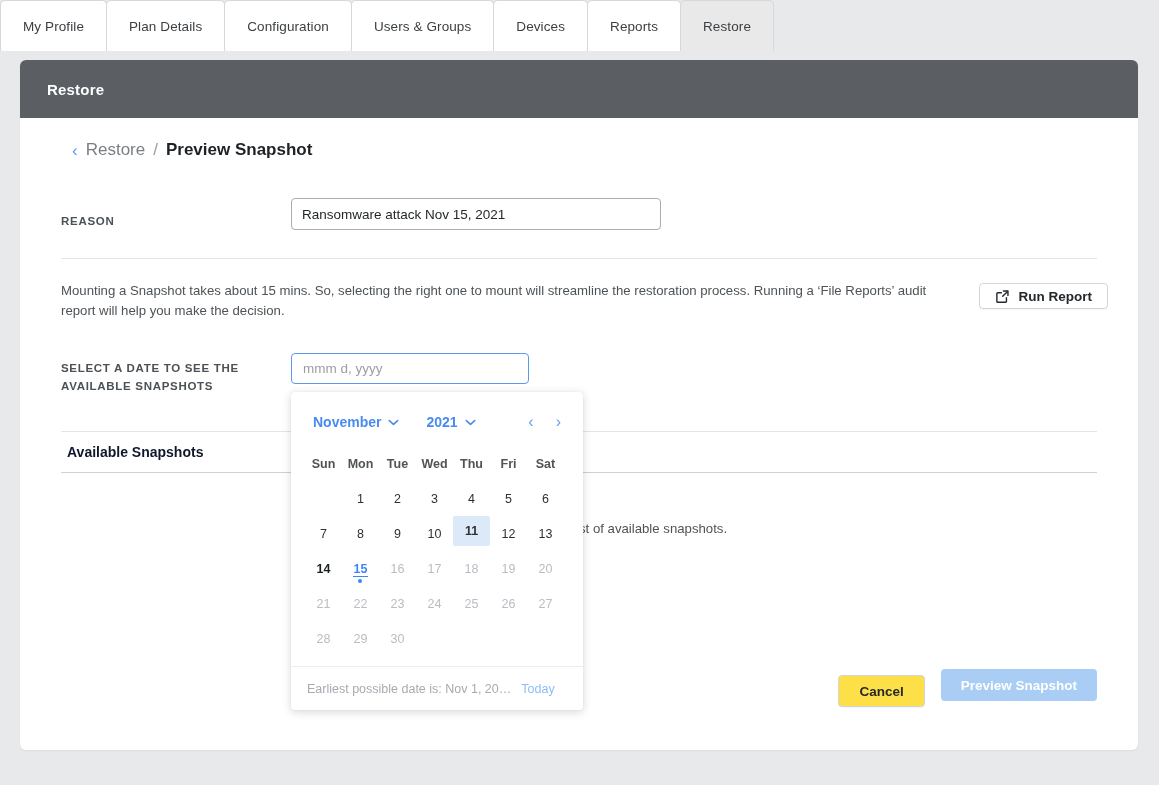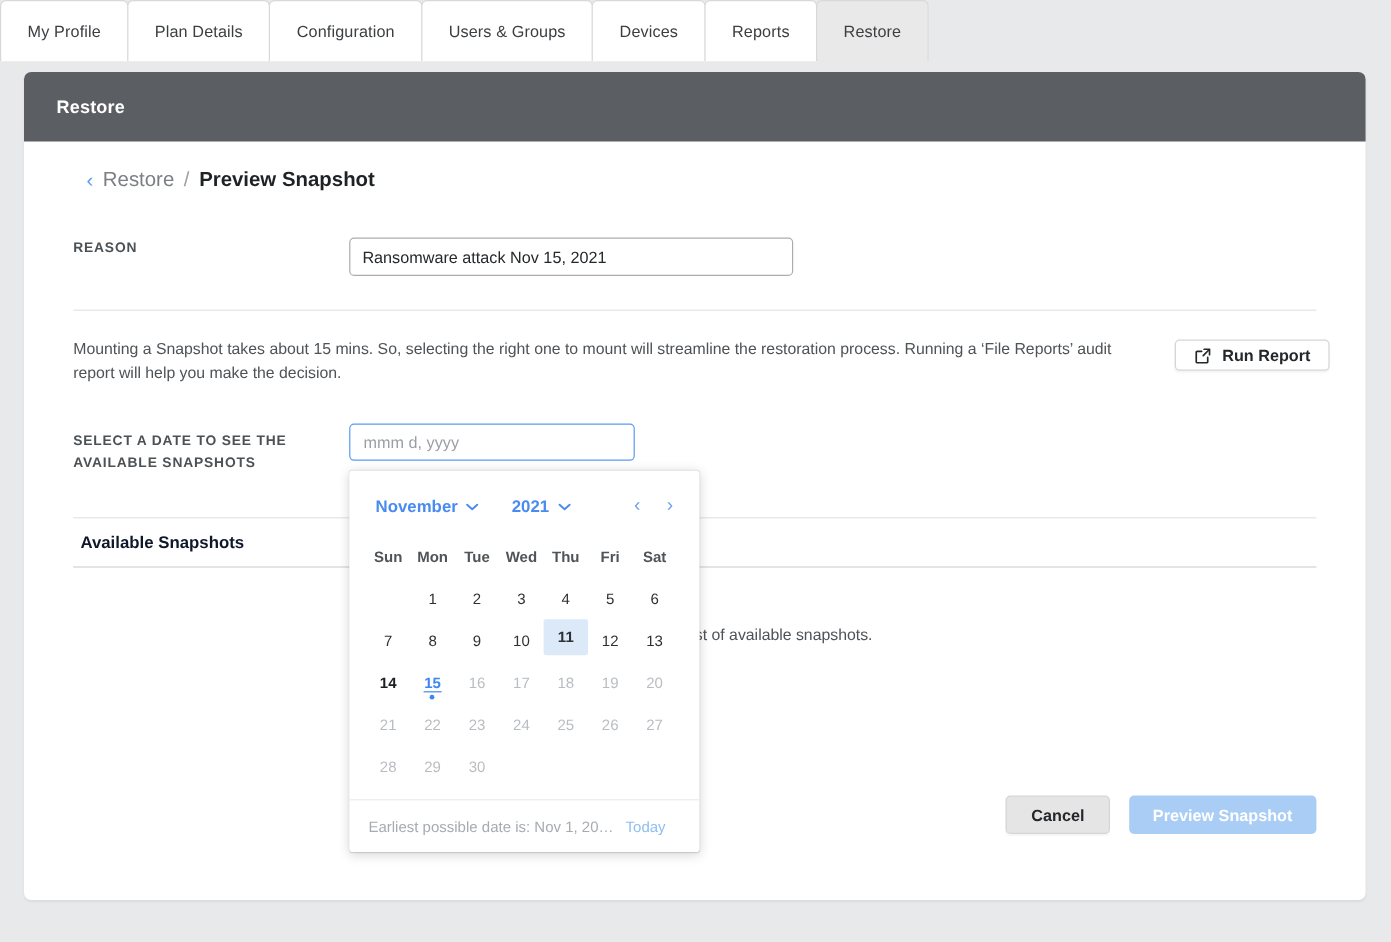--- a/index.html
+++ b/index.html
@@ -52,21 +52,21 @@
     padding-top: 22px; padding-left: 22px;
     font-size: 17px;
   }
   .bc-back { color: #5a9bf0; font-size: 17px; line-height: 1; cursor: pointer; }
   .bc-parent { color: #7b7f85; cursor: pointer; }
   .bc-sep { color: #9aa0a6; }
   .bc-current { color: #1e2225; font-weight: bold; }
 
   
   .row-reason {
-    display: flex; align-items: flex-start;
+    display: flex; align-items: flex-end;
     margin-top: 38px; padding-left: 11px;
   }
   .field-label {
     font-size: 11.5px; color: #4c5155; letter-spacing: .7px;
     font-weight: 600; text-transform: uppercase; width: 230px;
     line-height: 18px;
   }
   .text-input {
     width: 370px; height: 32px;
     border: 1px solid #a9adb2; border-radius: 4px;
@@ -173,24 +173,25 @@
     margin-top: 48px; text-align: center;
     font-size: 13.2px; color: #4e5357;
   }
 
   
   .footer-btns {
     position: absolute; right: 41px; top: 603px;
     display: flex; gap: 16px; align-items: center;
   }
   .btn-cancel {
-    height: 32px; padding: 0 20px; background: #e5e5e5;
+    height: 32px; padding: 0 20px; background: #fde047;
     border: 1px solid #d3d6d9; border-radius: 4px;
     font-size: 13.5px; font-weight: bold; color: #24282b; cursor: pointer;
     box-shadow: 0 1px 1px rgba(0,0,0,.04);
+    margin-top: 12px;
   }
   .btn-preview {
     height: 32px; padding: 0 20px; background: #a9cdf4;
     border: none; border-radius: 4px;
     font-size: 13.5px; font-weight: bold; color: #ffffff; cursor: default;
   }
 </style>
 </head>
 <body>
 

